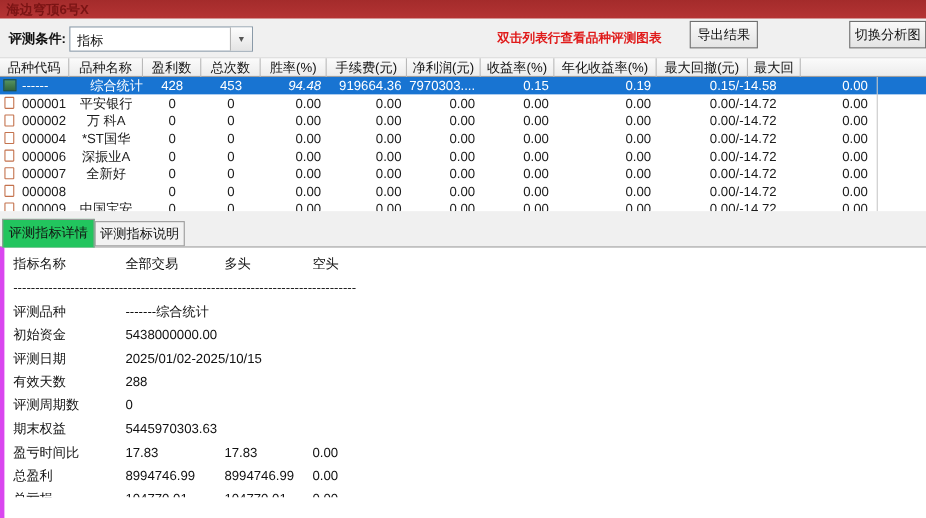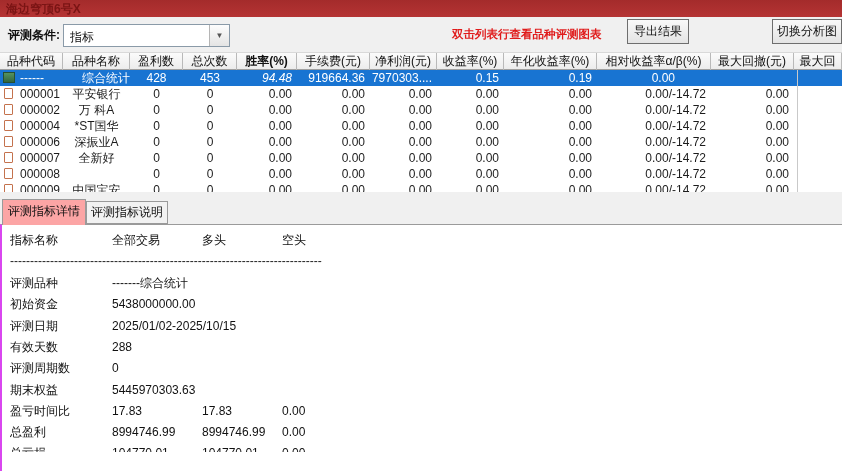--- a/index.html
+++ b/index.html
@@ -50,26 +50,26 @@
     border:1px solid #c4724d; border-radius:1px; }
   .stats-icon { position:absolute; left:3px; top:2px; width:12px; height:11px;
     background:linear-gradient(#55935f,#33663d); border:1px solid #274f30; }
   .code-text { position:absolute; left:20px; top:0; }
   #colline { position:absolute; left:797px; top:18px; width:1px; height:122px; background:#c9c9c9; }
 
   
   #tabstrip { position:absolute; left:0; top:192px; width:842px; height:32px; background:#f0f0f0; }
   .tab { position:absolute; font-size:12px; color:#111; text-align:center;
     border:1px solid #9a9a9a; overflow:hidden; white-space:nowrap; }
-  .tab.active { left:2px; top:7px; width:84px; height:26px; background:#fca5a5; border-bottom:none;
+  .tab.active { left:2px; top:7px; width:84px; height:26px; background:#22c55e; border-bottom:none;
     line-height:22px; z-index:2; }
   .tab.inactive { left:86px; top:9px; width:82px; height:23px; background:#f2f2f2;
     line-height:20px; z-index:1; }
   #pane { position:absolute; left:0; top:224px; width:842px; height:247px; background:#fff;
-    border-top:1px solid #9a9a9a; border-left:2px solid #d946ef; }
+    border-top:1px solid #9a9a9a; border-left:4px solid #d946ef; }
   #details { position:absolute; left:0; top:0; width:842px; height:227px; overflow:hidden; }
   .drow { position:absolute; left:0; width:842px; height:16px; font-size:12px; color:#111;
     white-space:nowrap; }
   .drow span { position:absolute; top:0; line-height:15px; }
   .d-label { left:8px; }
   .d-c1 { left:110px; }
   .d-c2 { left:200px; }
   .d-c3 { left:280px; }
   .dash { position:absolute; left:8px; width:500px; font-size:12px; color:#222;
     letter-spacing:0; overflow:hidden; white-space:nowrap; }
@@ -93,43 +93,43 @@
     <button class="btn" id="btn-export">导出结果</button>
     <button class="btn" id="btn-switch">切换分析图</button>
   </div>
 
   <div id="grid">
     <div id="grid-header">
         <div class="hcell" style="width: 63px;">品种代码</div>
         <div class="hcell" style="width: 67px;">品种名称</div>
         <div class="hcell" style="width: 53px;">盈利数</div>
         <div class="hcell" style="width: 54px;">总次数</div>
-        <div class="hcell" style="width: 60px; font-weight: bold;">胜率(%)</div>
+        <div class="hcell" style="width: 60px;">胜率(%)</div>
         <div class="hcell" style="width: 73px;">手续费(元)</div>
         <div class="hcell" style="width: 67px;">净利润(元)</div>
         <div class="hcell" style="width: 67px;">收益率(%)</div>
         <div class="hcell" style="width: 93px;">年化收益率(%)</div>
-        <div class="hcell" style="width: 114px;">相对收益率α/β(%)</div>
         <div class="hcell" style="width: 83px;">最大回撤(元)</div>
         <div class="hcell" style="width: 48px;">最大回</div>
       </div>
     <div id="grid-body">
         <div class="row sel">
           <div class="cell l" style="width: 63px;">
             <span class="stats-icon"></span>
             <span class="code-text">------</span>
           </div>
           <div class="cell c" style="width: 67px; text-align: right;">综合统计</div>
           <div class="cell c" style="width: 53px;">428</div>
           <div class="cell c" style="width: 54px;">453</div>
           <div class="cell r" style="width: 60px; font-style: italic;">94.48</div>
           <div class="cell r" style="width: 73px;">919664.36</div>
           <div class="cell r" style="width: 67px;">7970303....</div>
           <div class="cell r" style="width: 67px;">0.15</div>
           <div class="cell r" style="width: 93px;">0.19</div>
+          <div class="cell r" style="width: 114px;">0.15/-14.58</div>
           <div class="cell r" style="width: 83px;">0.00</div>
           <div class="cell r" style="width: 48px;"></div>
         </div>
         <div class="row">
           <div class="cell l" style="width: 63px;">
             <span class="doc-icon"></span>
             <span class="code-text">000001</span>
           </div>
           <div class="cell c" style="width: 67px;">平安银行</div>
           <div class="cell c" style="width: 53px;">0</div>

